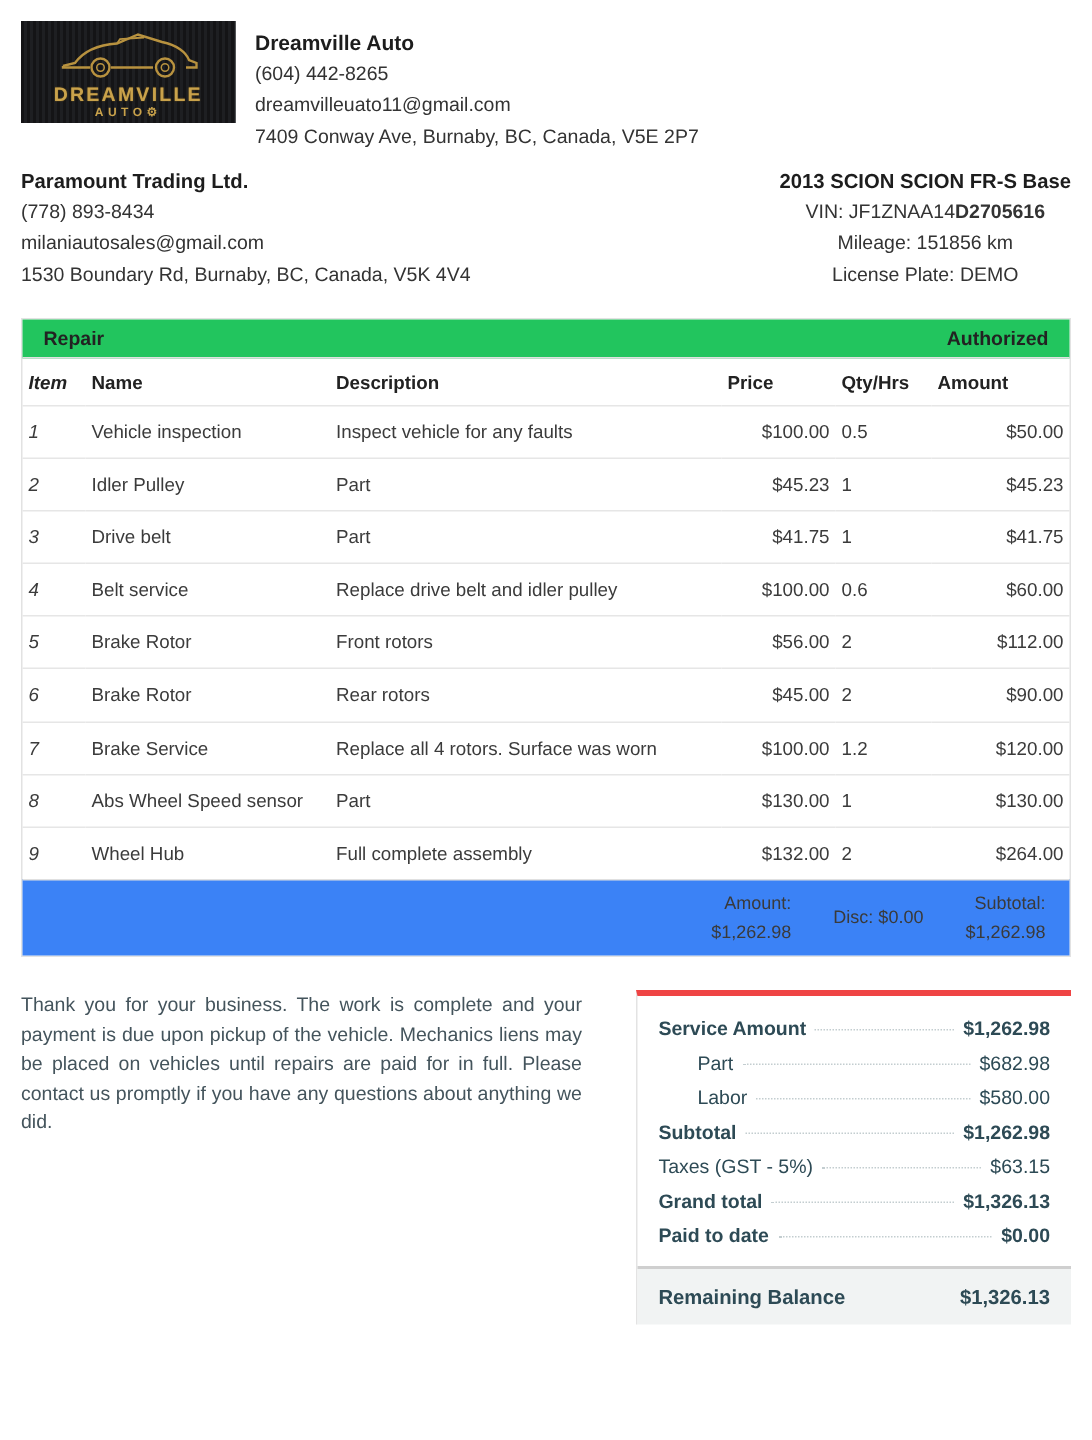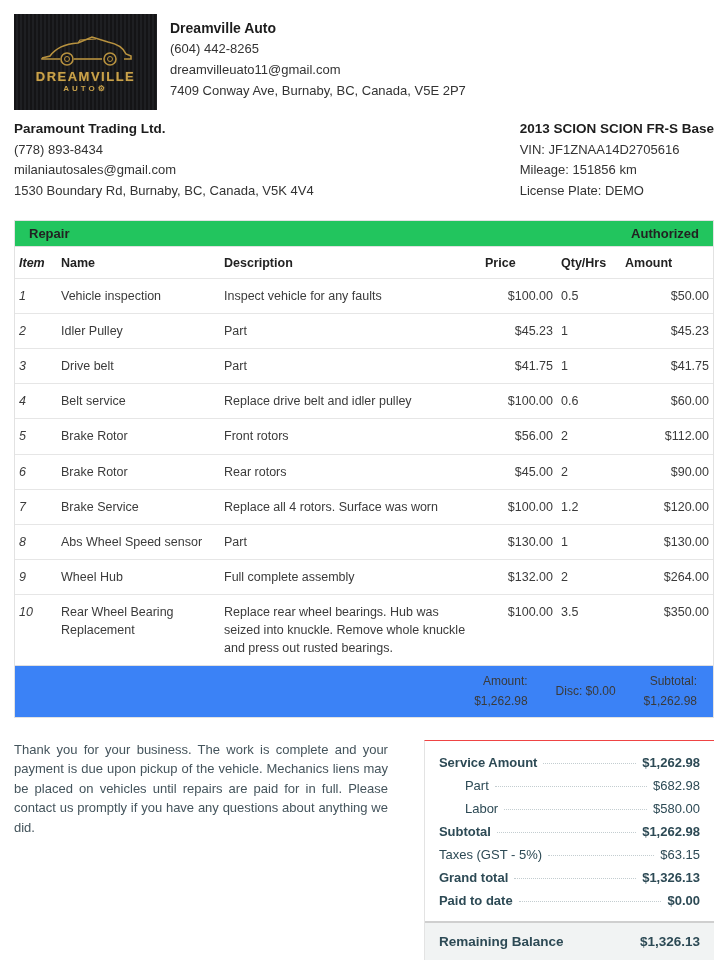--- a/index.html
+++ b/index.html
@@ -8,21 +8,21 @@
     width: 728px; height: 960px;
     font-family: "Liberation Sans", sans-serif;
     color: #333; overflow: hidden;
   }
   .page { padding: 10px 14px; }
 
   
   .header { display: flex; justify-content: space-between; }
   .header-left { display: flex; gap: 13px; }
   .logo {
-    width: 143px; height: 96px; margin-top: 4px;
+    width: 143px; height: 68px; margin-top: 4px;
     background:
       repeating-linear-gradient(90deg, #141416 0 2px, #1e1f22 2px 4px),
       #17181a;
     display: flex; flex-direction: column; align-items: center; justify-content: center;
     flex-shrink: 0;
   }
   .logo-car { margin-bottom: 2px; }
   .logo-title {
     color: #c9a24b; font-weight: bold; font-size: 13px; letter-spacing: 1.5px;
     text-shadow: 0 0 1px #7a5c1e;
@@ -33,23 +33,23 @@
   .company-info { padding-top: 7px; font-size: 13px; line-height: 1.6; color: #333; }
   .company-name { font-weight: bold; font-size: 14px; color: #1d1d1d; }
   .invoice-block { text-align: right; padding-top: 4px; }
   .invoice-title { font-size: 20px; font-weight: bold; color: #1a1a1a; margin-bottom: 3px; }
   .invoice-meta { font-size: 12.5px; line-height: 1.55; color: #333; }
 
   
   .parties { display: flex; justify-content: space-between; margin: 8px 0 18px; }
   .customer { font-size: 13px; line-height: 1.6; }
   .customer-name { font-weight: bold; font-size: 13.5px; color: #1d1d1d; }
-  .vehicle { text-align: left; font-size: 13px; line-height: 1.6; }
+  .vehicle { text-align: center; font-size: 13px; line-height: 1.6; }
   .vehicle-title { font-weight: bold; font-size: 13.5px; color: #1d1d1d; }
-  .bold { font-weight: normal; }
+  .bold { font-weight: bold; }
 
   
   .panel { border: 1px solid #e2e2e2; }
   .panel-bar {
     background: #22c55e; border-bottom: 1px solid #e0e0e0;
     display: flex; justify-content: space-between; align-items: center;
     padding: 5px 14px; font-size: 13px; font-weight: bold; color: #222;
   }
   table.items { width: 100%; border-collapse: collapse; font-size: 12.5px; color: #3b3b3b; }
   table.items th {
@@ -75,21 +75,21 @@
   }
   .sum-col { text-align: right; line-height: 1.6; }
 
   
   .bottom { display: flex; justify-content: space-between; margin-top: 22px; gap: 36px; }
   .note {
     width: 392px; font-size: 13px; line-height: 1.5;
     text-align: justify; color: #44545c;
   }
   .totals {
-    width: 304px; border-top: 1px solid #ef4444; border-left: 1px solid #e3e3e3;
+    width: 304px; border-top: 4px solid #ef4444; border-left: 1px solid #e3e3e3;
     padding-top: 10px; font-size: 13px; color: #2d4a55;
   }
   .trow { display: flex; align-items: baseline; padding: 4px 14px 4px 14px; }
   .trow .leader {
     flex: 1; border-bottom: 1px dotted #c3cdd0; margin: 0 6px;
     transform: translateY(-3px); min-width: 10px;
   }
   .trow.is-bold .t-label, .trow.is-bold .t-value { font-weight: bold; }
   .trow.is-indent { padding-left: 40px; }
   .remaining {
@@ -233,28 +233,20 @@
           <td class="c-amt">$130.00</td>
         </tr>
         <tr>
           <td class="c-item">9</td>
           <td>Wheel Hub</td>
           <td>Full complete assembly</td>
           <td class="c-price">$132.00</td>
           <td>2</td>
           <td class="c-amt">$264.00</td>
         </tr>
-        <tr>
-          <td class="c-item">10</td>
-          <td>Rear Wheel Bearing Replacement</td>
-          <td>Replace rear wheel bearings. Hub was seized into knuckle. Remove whole knuckle and press out rusted bearings.</td>
-          <td class="c-price">$100.00</td>
-          <td>3.5</td>
-          <td class="c-amt">$350.00</td>
-        </tr>
       </tbody>
     </table>
     <div class="summary-band">
       <div class="sum-col">
         <div>Amount:</div>
         <div>$1,262.98</div>
       </div>
       <div class="sum-col">Disc: $0.00</div>
       <div class="sum-col">
         <div>Subtotal:</div>

